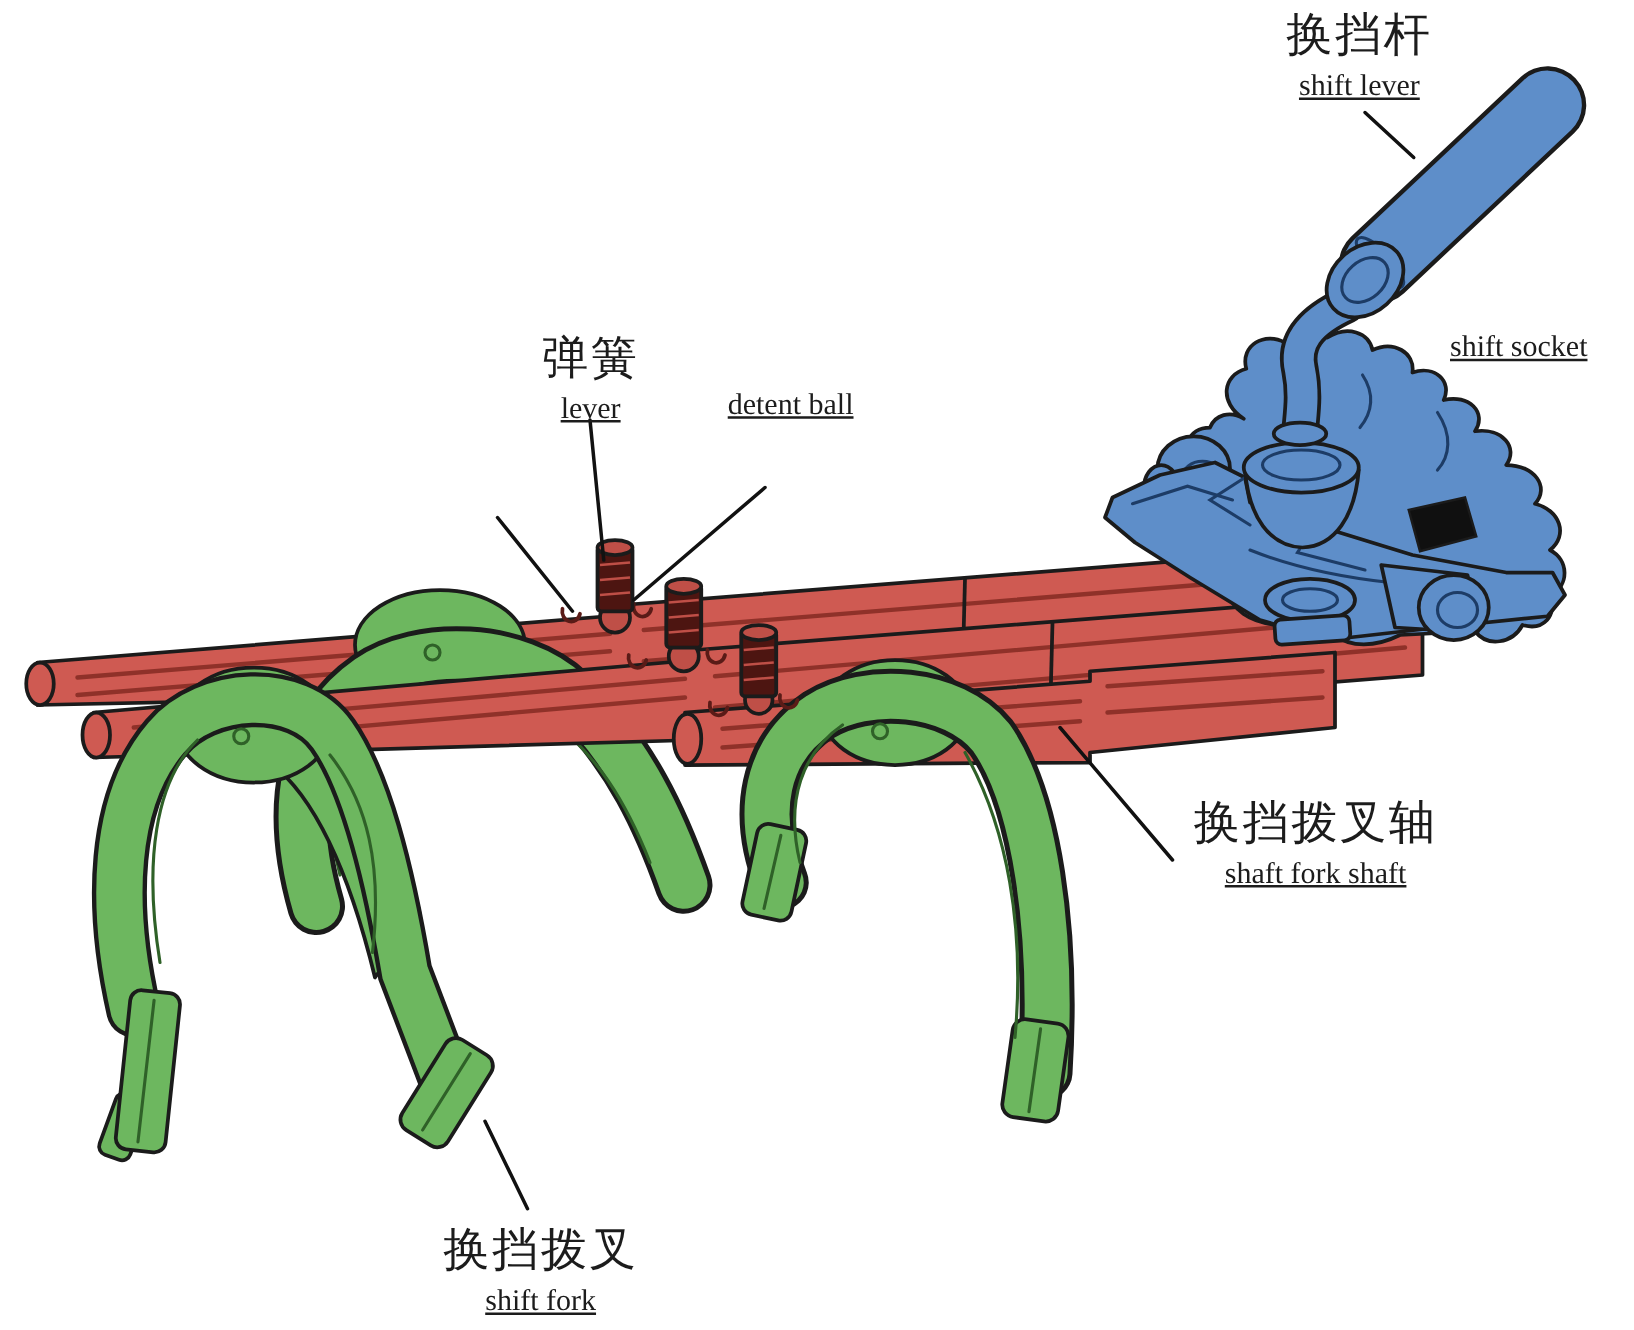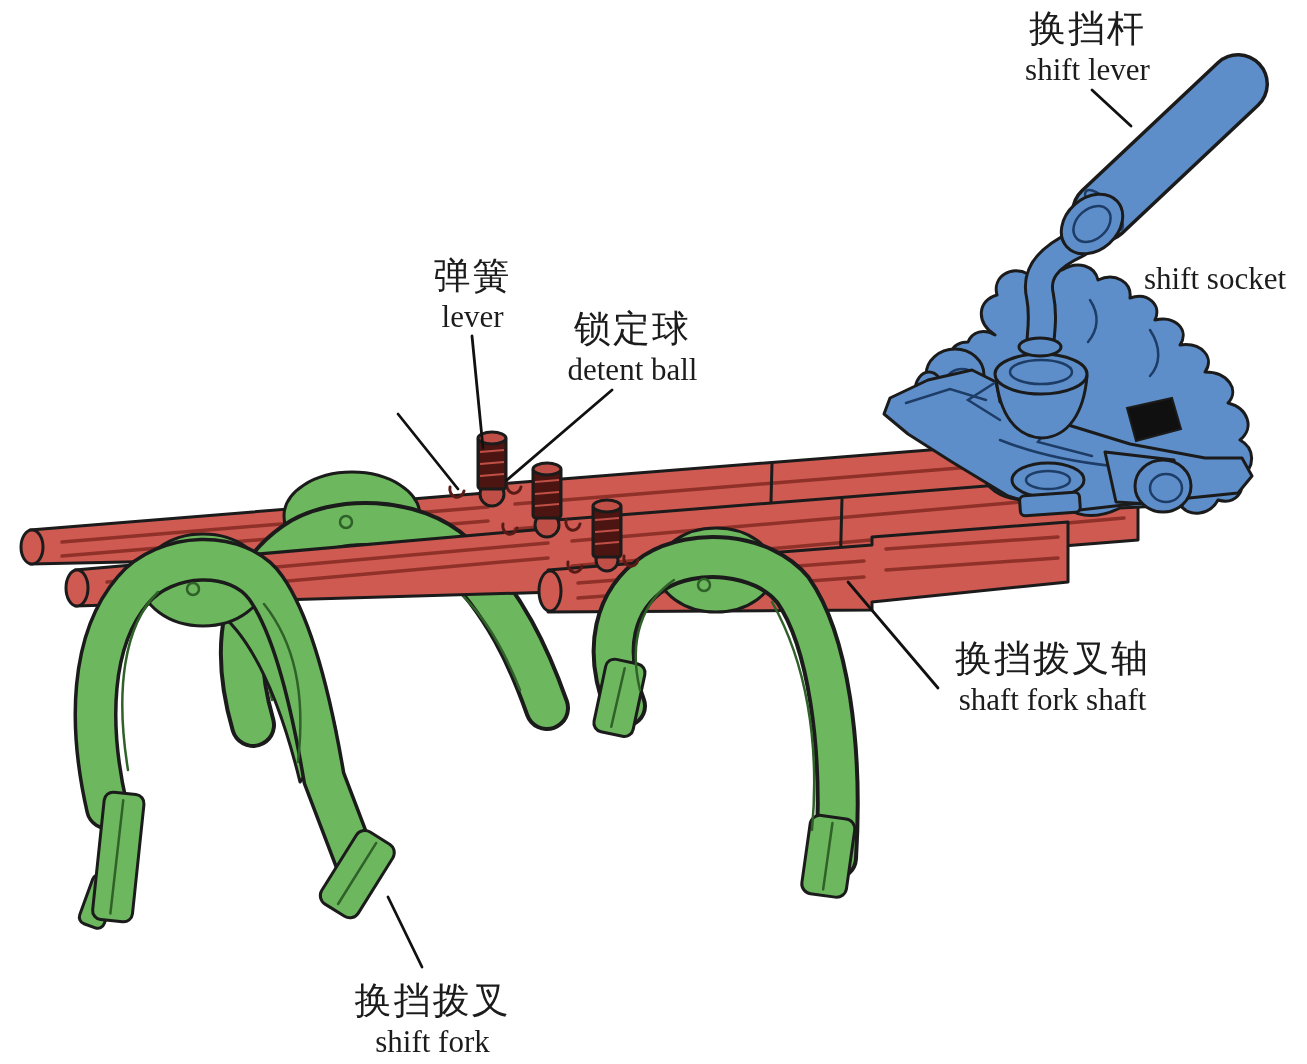--- a/index.html
+++ b/index.html
@@ -17,21 +17,21 @@
   }
   html,body{margin:0;padding:0;background:#fff;}
   .canvas{
     position:relative;width:1307px;height:1064px;
     background:var(--bg);overflow:hidden;
     font-family:"Liberation Serif","DejaVu Serif",serif;
   }
   .art{position:absolute;left:0;top:0;}
   .label{position:absolute;text-align:center;color:var(--text);}
   .label .zh{display:block;font-size:37px;line-height:45px;letter-spacing:2px;white-space:nowrap;}
-  .label .en{display:block;font-size:31px;line-height:37px;white-space:nowrap;}
+  .label .en{display:block;font-size:24px;line-height:37px;white-space:nowrap;text-decoration:underline;}
   
   .oln{stroke:var(--outline-black);stroke-width:3;stroke-linejoin:round;}
   .red{fill:var(--shaft-red);}
   .rline{stroke:var(--shaft-red-dark);stroke-width:3.5;fill:none;stroke-linecap:round;}
   .grn{fill:var(--fork-green);}
   .gline{stroke:var(--fork-green-dark);stroke-width:2.5;fill:none;stroke-linecap:round;}
   .blu{fill:var(--lever-blue);}
   .bline{stroke:var(--lever-blue-dark);stroke-width:2.5;fill:none;stroke-linecap:round;}
   .fo-dark{stroke:var(--outline-black);fill:none;stroke-linecap:round;}
   .fo-grn{stroke:var(--fork-green);fill:none;stroke-linecap:round;}
@@ -234,28 +234,27 @@
 
   <div class="label" style="left:990px;top:6px;width:195px;">
     <span class="zh">换挡杆</span>
     <span class="en">shift lever</span>
   </div>
 
   <div class="label" style="left:1125px;top:260px;width:180px;">
     <span class="en">shift socket</span>
   </div>
 
-  <div class="label" style="left:390px;top:253px;width:165px;">
+  <div class="label" style="left:390px;top:264px;width:165px;">
     <span class="zh">弹簧</span>
     <span class="en">lever</span>
   </div>
 
 
   <div class="label" style="left:540px;top:306px;width:185px;">
-    <span class="zh">锁定球</span>
     <span class="en">detent ball</span>
   </div>
 
   <div class="label" style="left:935px;top:636px;width:235px;">
     <span class="zh">换挡拨叉轴</span>
     <span class="en">shaft fork shaft</span>
   </div>
 
   <div class="label" style="left:345px;top:978px;width:175px;">
     <span class="zh">换挡拨叉</span>

